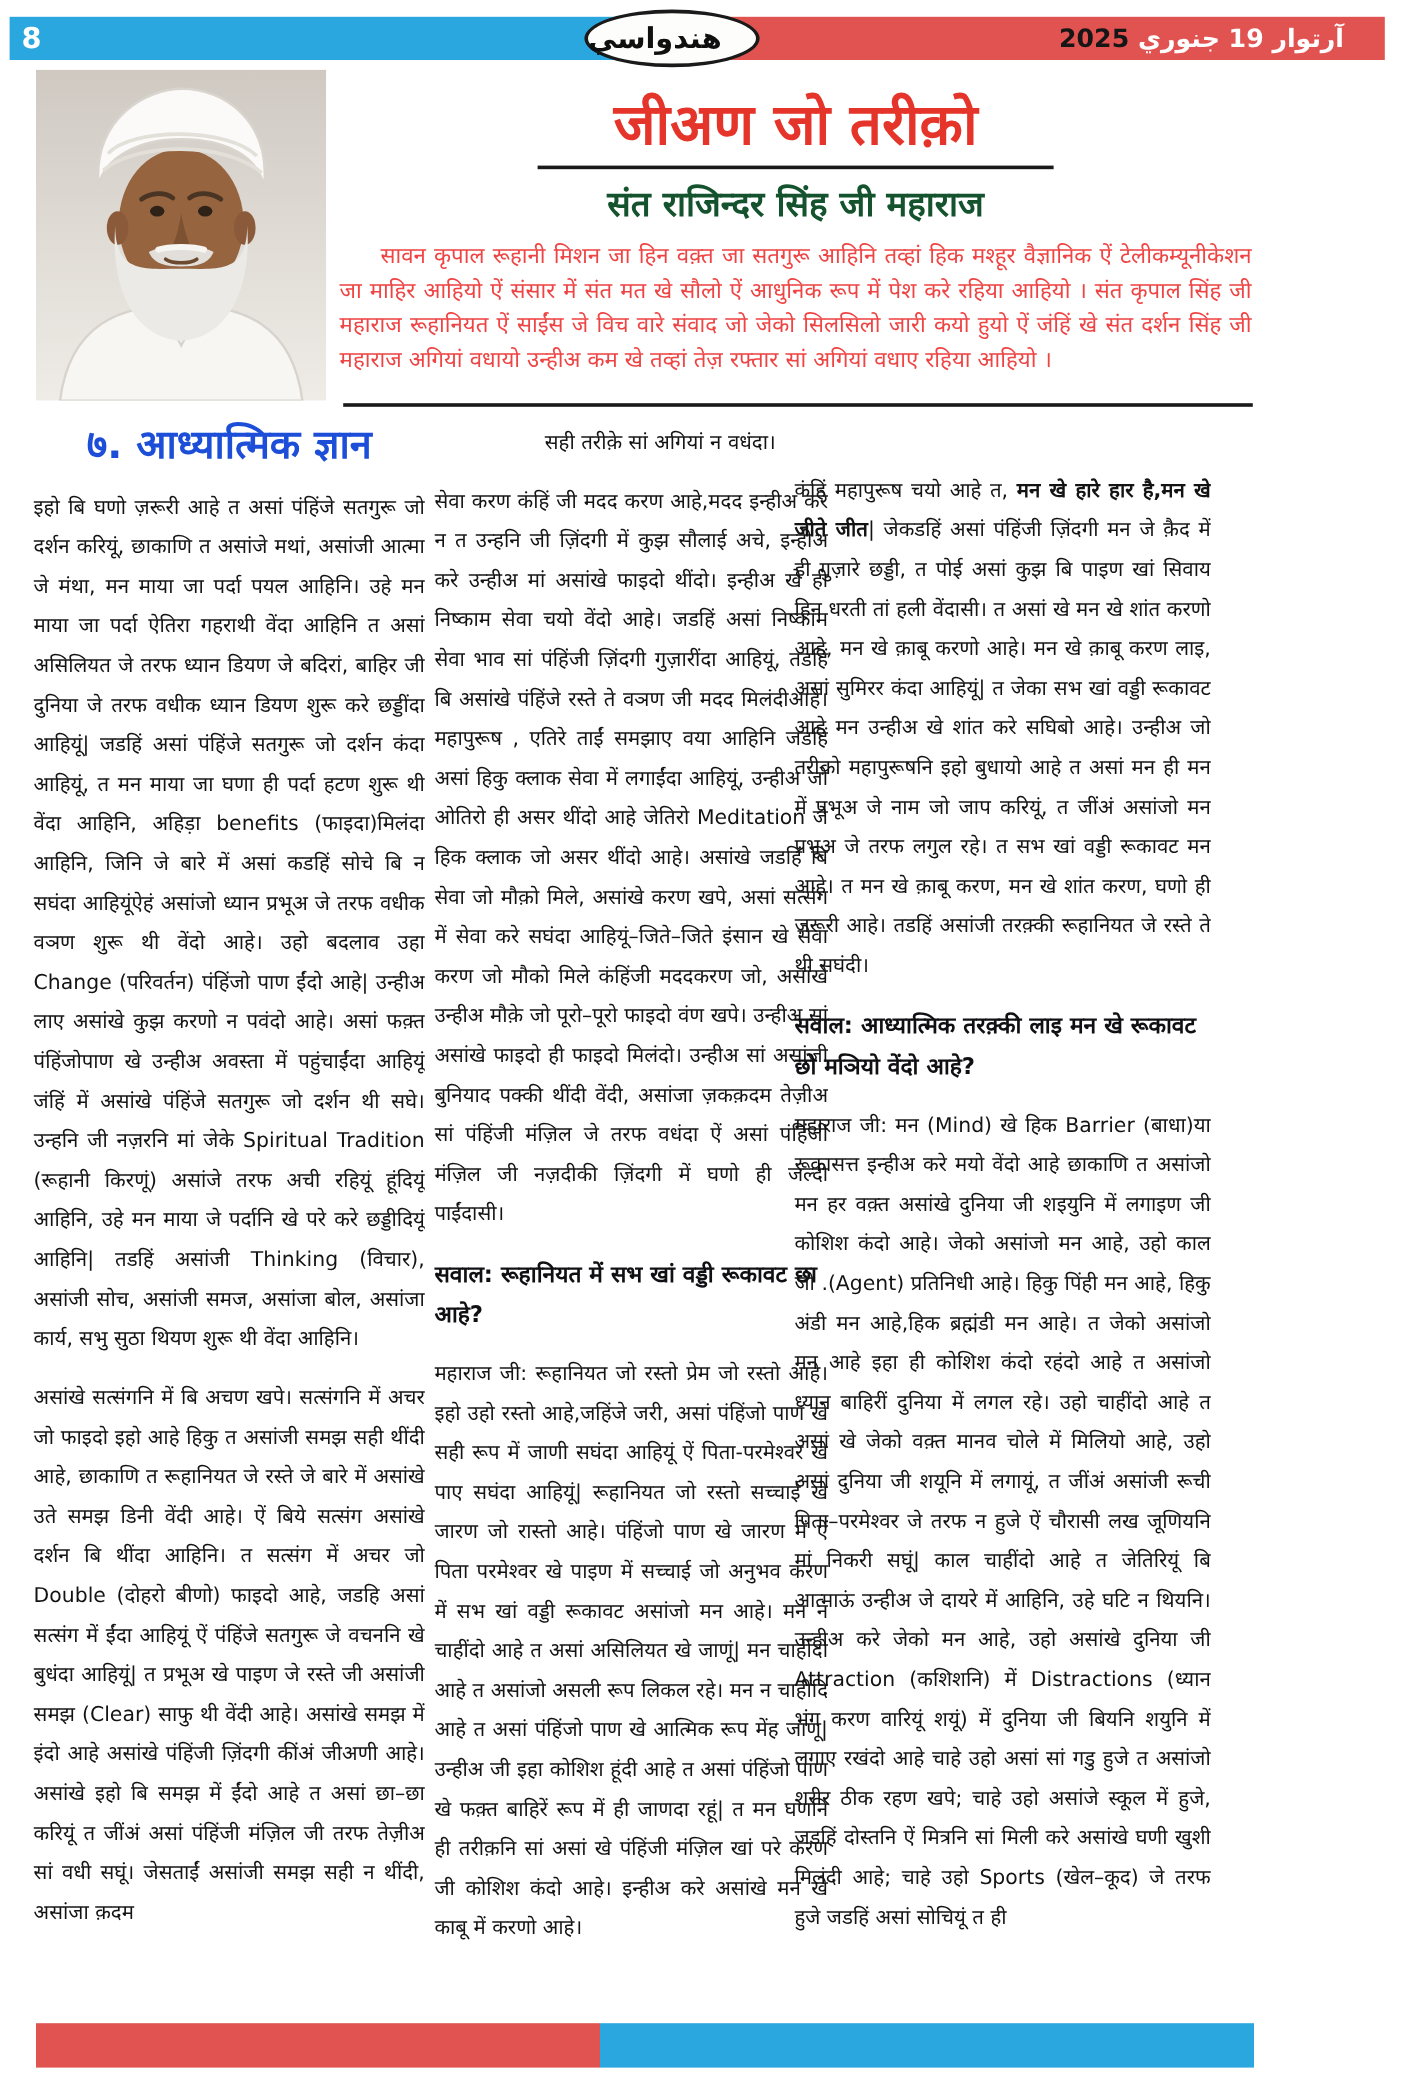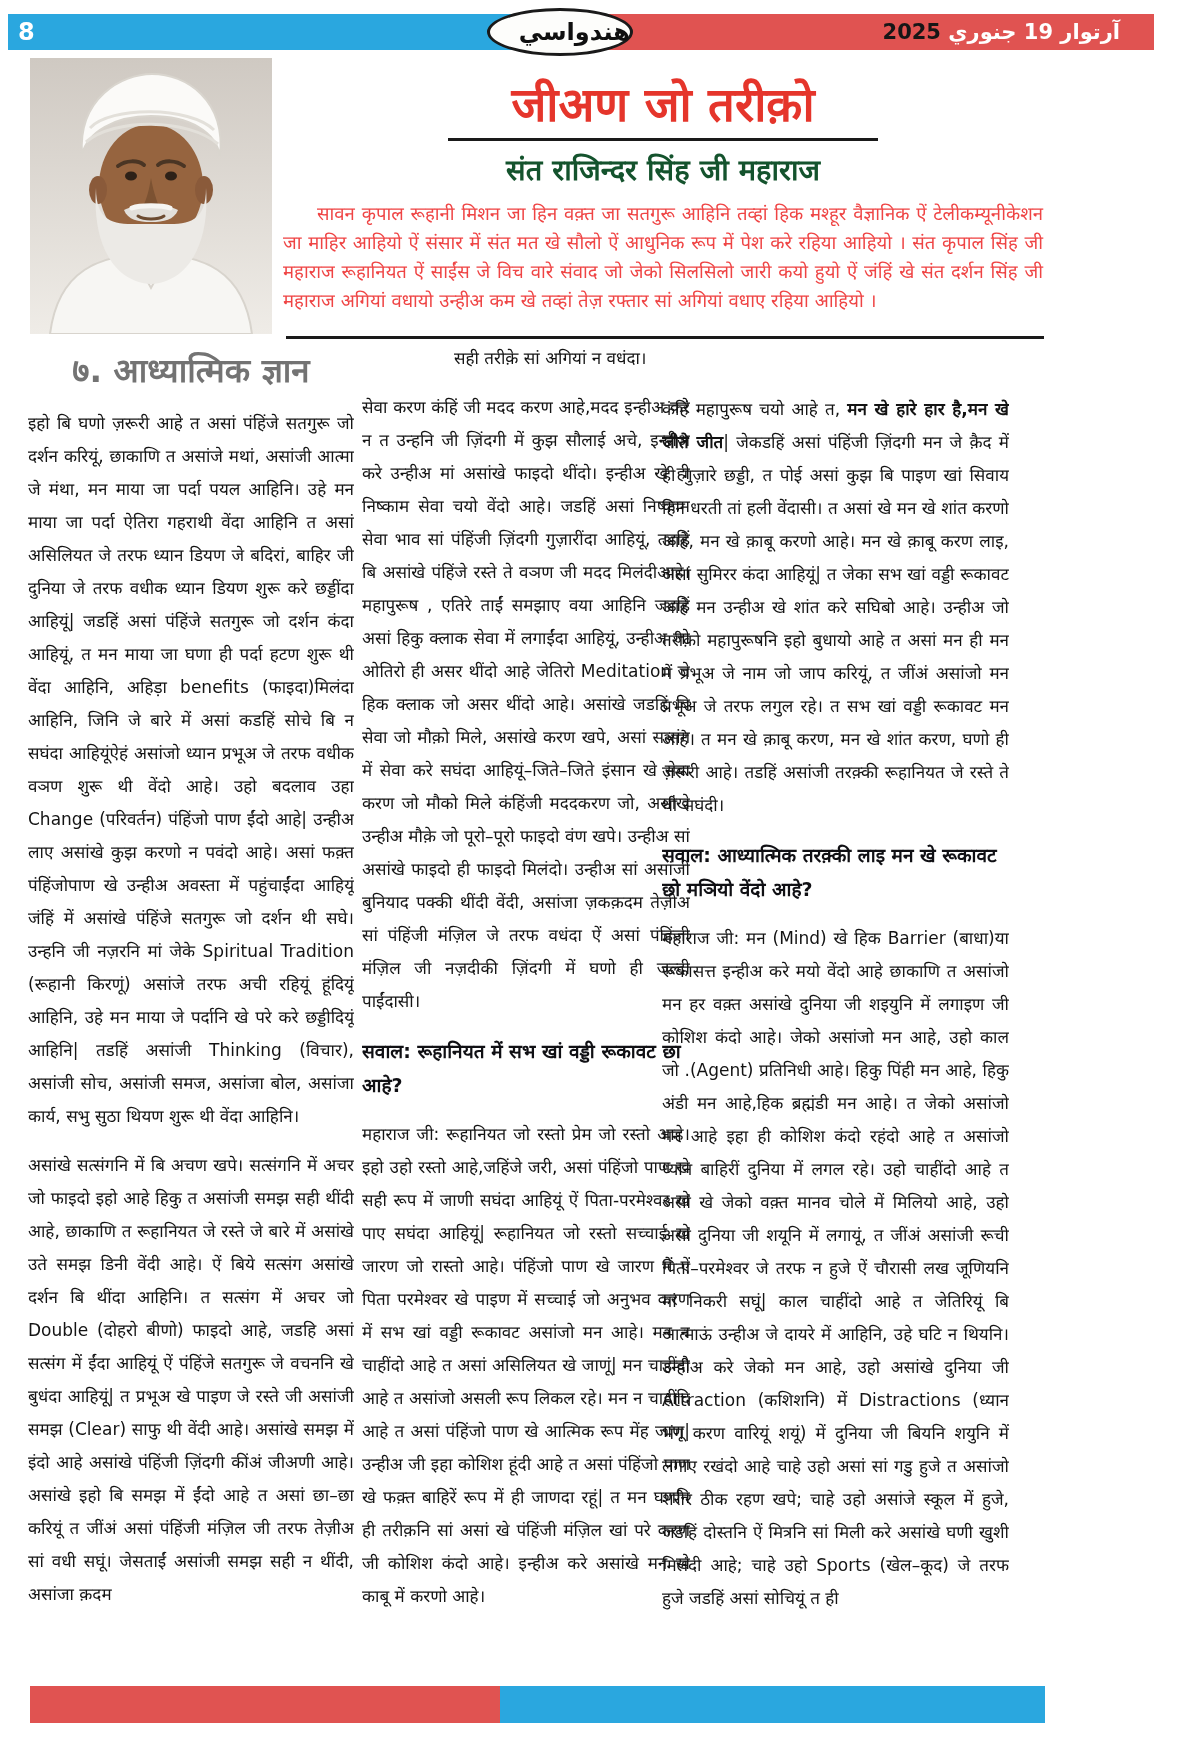--- a/index.html
+++ b/index.html
@@ -11,39 +11,39 @@
   
   .topbar{left:8px;top:14px;width:1146px;height:36px;display:flex;}
   .topbar-blue{width:552px;height:100%;background:#2aa7df;display:flex;align-items:center;}
   .topbar-blue .pageno{color:#fff;font-size:24px;font-weight:700;padding-left:10px;line-height:1;}
   .topbar-red{flex:1;height:100%;background:#e05351;display:flex;align-items:center;justify-content:flex-end;}
   .topbar-date{direction:rtl;color:#fff;font-size:21px;font-weight:700;padding-left:26px;padding-right:34px;white-space:nowrap;}
   .topbar-date .year{color:#161616;}
   .logo-oval{
     left:487px;top:8px;width:146px;height:48px;background:#fdfdfb;
     border:3px solid #1a1a1a;border-radius:50%;
-    display:flex;align-items:center;justify-content:flex-end;box-sizing:border-box;
+    display:flex;align-items:center;justify-content:flex-start;box-sizing:border-box;
   }
   .logo-oval span{font-size:24px;font-weight:700;color:#101010;direction:rtl;line-height:1;}
   
   .portrait{left:30px;top:58px;width:242px;height:276px;overflow:hidden;}
   
   .masthead{left:283px;top:78px;width:760px;}
   .m-title{color:#e5352b;font-size:47px;font-weight:700;text-align:center;line-height:1.15;}
   .m-rule{width:430px;height:3px;background:#1a1a1a;margin:6px auto 8px auto;}
   .m-byline{color:#14532d;font-size:29px;font-weight:700;text-align:center;margin-bottom:10px;}
   .m-intro{font-size:18.5px;line-height:29px;text-align:justify;color:#ef4444;text-indent:34px;margin-top:11px;}
   .intro-rule{left:286px;top:336px;width:758px;height:3px;background:#1a1a1a;}
   
   .col{overflow:hidden;text-align:justify;font-size:17px;line-height:33px;color:#131313;}
   .col1{left:28px;top:346px;width:326px;height:1320px;}
-  .col2{left:362px;top:342px;width:328px;height:1316px;}
+  .col2{left:362px;top:353px;width:328px;height:1316px;}
   .col3{left:662px;top:350px;width:347px;height:1316px;margin-top:43px;}
   .col p{margin:0 0 16px 0;}
-  .sec-heading{font-size:33px;font-weight:700;text-align:center;color:#737373;margin:4px 0 16px 0;line-height:1.25;}
+  .sec-heading{font-size:33px;font-weight:700;text-align:center;color:#1d4ed8;margin:4px 0 16px 0;line-height:1.25;}
   .question{font-weight:700;font-size:19px;line-height:34px;margin:4px 0 14px 0;color:#101014;text-align:left;}
   .lead{font-weight:400;}
   .firstline-indent{text-indent:92px;}
   .boldrun{font-weight:700;}
   
   .bottombar-red{left:30px;top:1686px;width:470px;height:37px;background:#e05351;}
   .bottombar-blue{left:500px;top:1686px;width:545px;height:37px;background:#2aa7df;}
 </style>
 </head>
 <body>

